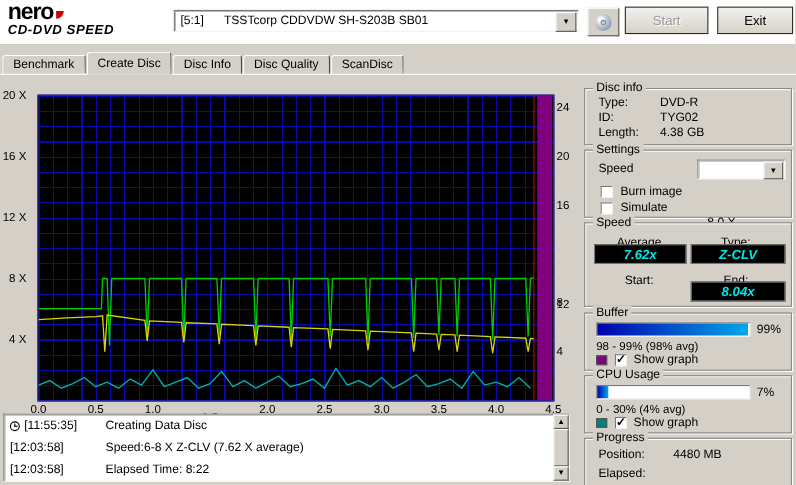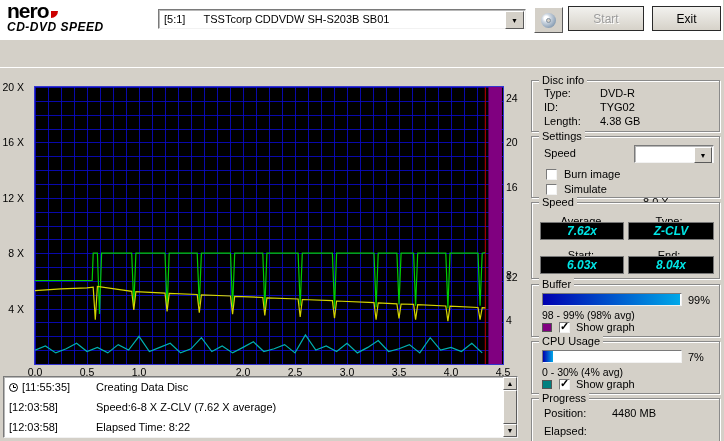--- a/index.html
+++ b/index.html
@@ -114,20 +114,27 @@
     </div>
 
     <div id="start-btn" class="hbtn">
         <span>Start</span>
       </div>
     <div id="exit-btn" class="hbtn">
         <span>Exit</span>
       </div>
   </div>
 
+  <div id="tabs">
+    <div class="tab">Benchmark</div>
+    <div class="tab selected">Create Disc</div>
+    <div class="tab">Disc Info</div>
+    <div class="tab">Disc Quality</div>
+    <div class="tab">ScanDisc</div>
+  </div>
 
   <div id="page"></div>
 
   <div id="plot">
     <svg id="chart-svg" width="468" height="277" viewBox="0 0 468 277" preserveAspectRatio="none">
         <rect x="453.44" y="0" width="13.520000000000039" height="277" fill="#800080"></rect>
         <line x1="450.32" x2="450.32" y1="0" y2="277" stroke="#c00000"></line>
         <polyline points="0.0,193.5 57.2,193.5 58.2,166.2 62.4,166.2 64.5,227.1 66.6,166.2 96.7,166.2 98.8,218.8 100.9,166.2 130.0,166.2 132.1,221.6 134.2,166.2 162.2,166.2 164.3,217.4 166.4,166.2 195.5,166.2 197.6,220.2 199.7,166.2 227.8,166.2 229.8,221.6 231.9,166.2 263.1,166.2 265.2,218.8 267.3,166.2 297.4,166.2 299.5,221.6 301.6,166.2 339.0,166.2 341.1,220.2 343.2,166.2 361.9,166.2 364.0,217.4 366.1,166.2 378.6,166.2 380.6,218.8 382.7,166.2 410.8,166.2 412.9,221.6 415.0,166.2 443.0,166.2 445.1,218.8 447.2,166.2 450.3,165.6" fill="none" stroke="#00cc00" stroke-width="1.2"></polyline>
         <polyline points="0.0,203.6 26.0,201.9 52.0,200.8 58.2,200.1 60.3,232.7 62.4,199.4 96.7,204.3 98.8,223.0 100.9,204.7 130.0,206.1 132.1,224.4 134.2,206.4 162.2,207.5 164.3,225.8 166.4,207.8 195.5,209.0 197.6,227.1 199.7,209.3 227.8,210.5 229.8,228.5 231.9,210.8 263.1,212.0 265.2,229.9 267.3,212.5 297.4,213.7 299.5,231.3 301.6,214.0 339.0,215.6 341.1,232.7 343.2,215.8 361.9,216.8 364.0,231.3 366.1,217.0 378.6,217.4 380.6,232.7 382.7,217.7 410.8,219.0 412.9,234.1 415.0,219.2 443.0,220.5 445.1,232.7 447.2,220.6 450.3,220.9" fill="none" stroke="#d6d600" stroke-width="1.2"></polyline>
         <polyline points="0.0,263.1 10.4,259.0 20.8,265.9 31.2,261.8 41.6,256.2 52.0,264.5 62.4,260.4 72.8,265.9 83.2,257.6 93.6,263.1 104.0,249.3 114.4,264.5 124.8,260.4 135.2,256.2 145.6,265.9 156.0,261.8 166.4,250.7 176.8,264.5 187.2,259.0 197.6,265.9 208.0,260.4 218.4,254.8 228.8,264.5 239.2,261.8 249.6,257.6 260.0,265.9 270.4,247.9 280.8,263.1 291.2,259.0 301.6,264.5 312.0,256.2 322.4,265.9 332.8,260.4 343.2,253.5 353.6,264.5 364.0,261.8 374.4,257.6 384.8,265.9 395.2,250.7 405.6,263.1 416.0,260.4 426.4,264.5 436.8,256.2 447.2,265.9" fill="none" stroke="#00b0b0" stroke-width="1.2"></polyline>
@@ -206,21 +213,20 @@
   </div>
 
   <div id="g-speed" class="group">
     <span class="gtitle">Speed</span>
     <span class="colhdr" style="left:8px;top:6px;">Average</span>
     <span class="colhdr" style="left:96px;top:6px;">Type:</span>
     <div class="lcd" style="left:8px;top:19px;width:82px;">7.62x</div>
     <div class="lcd" style="left:96px;top:19px;width:84px;">Z-CLV</div>
     <span class="colhdr" style="left:8px;top:40px;">Start:</span>
     <span class="colhdr" style="left:96px;top:40px;">End:</span>
-    <div class="lcd" style="left:8px;top:53px;width:82px;">6.03x</div>
     <div class="lcd" style="left:96px;top:53px;width:84px;">8.04x</div>
   </div>
 
   <div id="g-buffer" class="group">
     <span class="gtitle">Buffer</span>
     <div class="meter" style="left:10px;top:8px;width:140px;">
       <div class="fill" style="width: 99%;"></div>
     </div>
     <span class="pct" style="left:156px;top:9px;">99%</span>
     <span class="range-txt" style="left:10px;top:24px;">98 - 99% (98% avg)</span>

